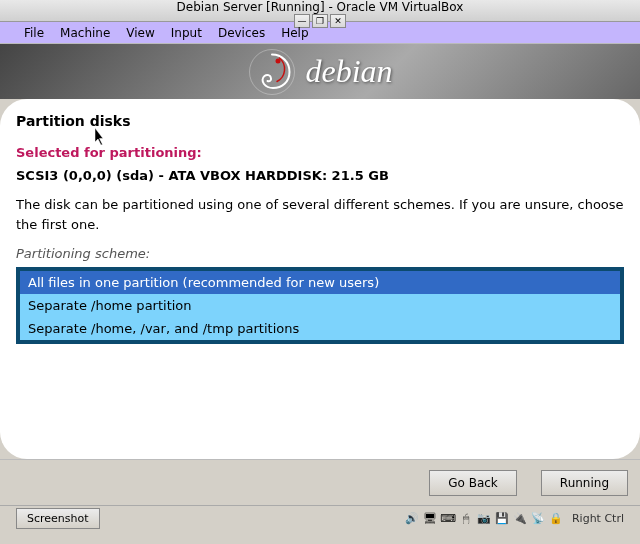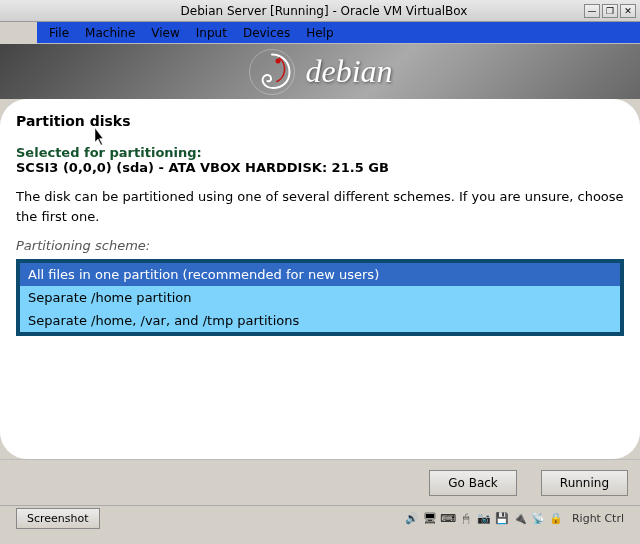--- a/index.html
+++ b/index.html
@@ -13,22 +13,23 @@
       position: relative;
     }
 
     
     .titlebar {
       background: linear-gradient(to bottom, #e8e8e8, #d0d0d0);
       height: 22px;
       display: flex;
       align-items: center;
       justify-content: space-between;
-      padding: 0 4px;
+      padding: 0 16px;
       border-bottom: 1px solid #999;
+      flex-direction: column;
     }
     .titlebar-title {
       flex: 1;
       text-align: center;
       font-size: 12px;
       color: #000;
     }
     .titlebar-buttons {
       display: flex;
       gap: 2px;
@@ -40,27 +41,26 @@
       border: 1px solid #888;
       display: flex;
       align-items: center;
       justify-content: center;
       font-size: 9px;
       cursor: pointer;
     }
 
     
     .menubar {
-      background: #1d4ed8;
+      background: #c4b5fd;
       height: 22px;
       display: flex;
       align-items: center;
-      padding: 0 4px;
+      padding: 0 16px;
       border-bottom: 1px solid #bbb;
-      margin-left: 37px;
     }
     .menubar-item {
       padding: 2px 8px;
       font-size: 12px;
       cursor: pointer;
       color: #000;
     }
 
     
     .debian-header {
@@ -101,21 +101,22 @@
 
     .page-title {
       font-size: 14px;
       font-weight: bold;
       color: #000;
       margin-bottom: 16px;
     }
 
     .section-label {
       font-weight: bold;
-      color: #14532d;
+      color: #be185d;
+      margin-bottom: 8px;
       display: block;
     }
 
     .disk-info {
       font-weight: bold;
       color: #000;
       margin-bottom: 12px;
     }
 
     .description {

